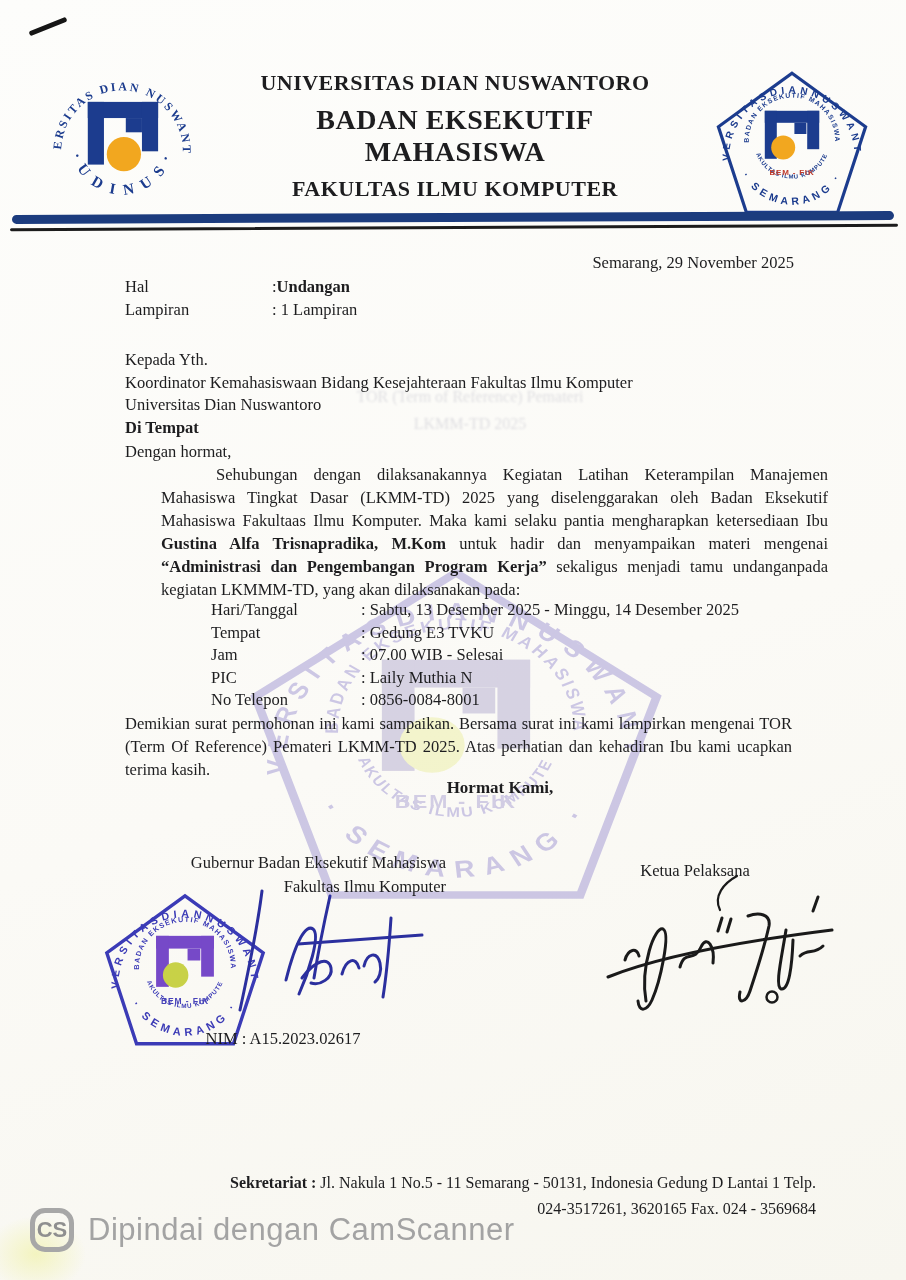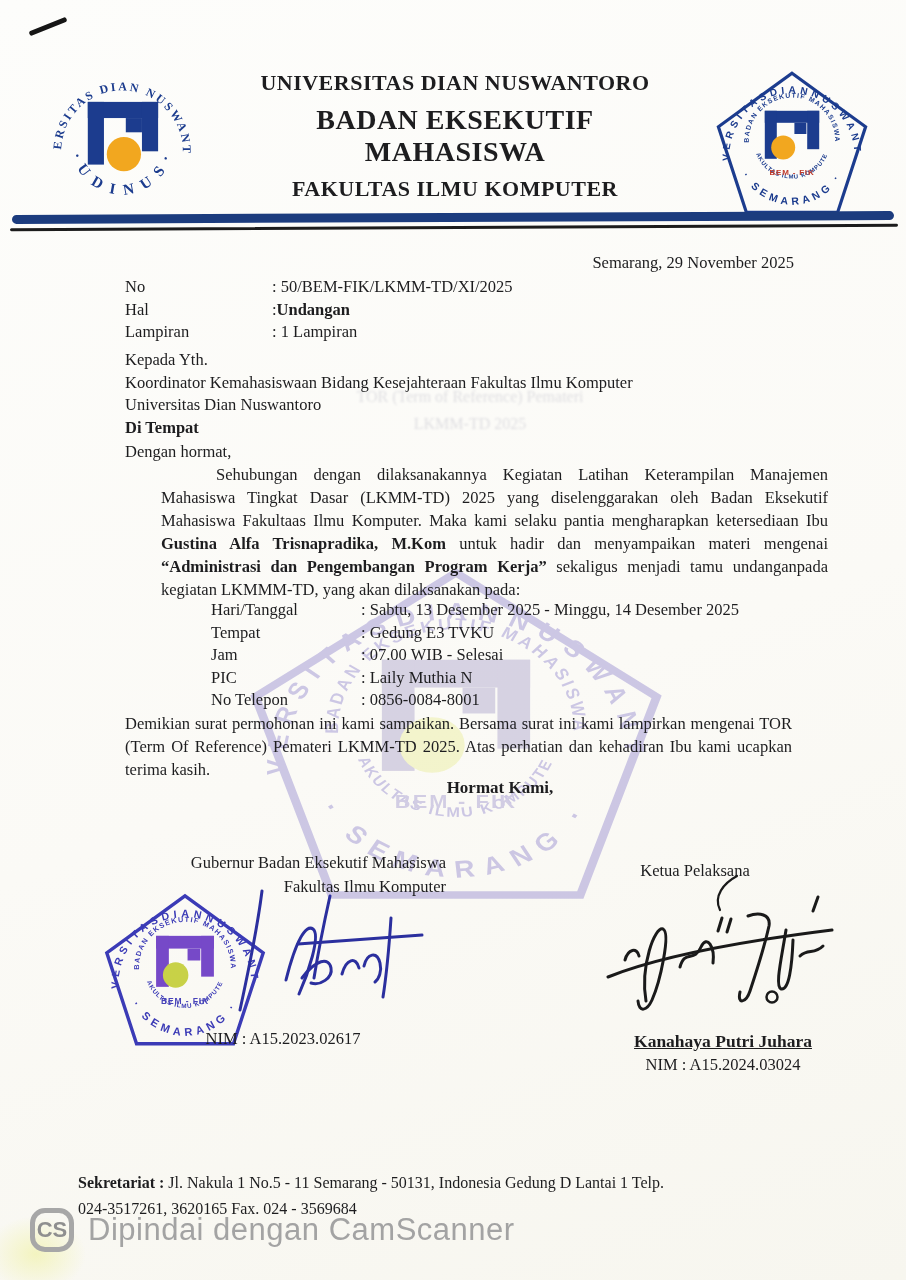--- a/index.html
+++ b/index.html
@@ -47,21 +47,21 @@
   .sig-block-right{left:598px;top:1030px;width:250px;text-align:center;line-height:23px;z-index:4;}
   .stamp-ink-box{left:100px;top:888px;width:170px;height:162px;z-index:3;opacity:.93;}
   .sign-left-box{left:90px;top:878px;width:360px;height:150px;z-index:4;}
   .sign-right-box{left:600px;top:870px;width:250px;height:155px;z-index:4;}
   .watermark-box{left:238px;top:556px;width:436px;height:352px;z-index:0;opacity:.42;}
   
   .seal-navy{--ring:#1c3c8e;--glyph:#1c3c8e;--circle:#f2a71f;--label:#c03a2b;}
   .seal-wm{--ring:#8d82cc;--glyph:#a59cc8;--circle:#e9ec93;--label:#9a90cc;}
   .seal-ink{--ring:#2d2db2;--glyph:#6d3cc5;--circle:#c5cf3a;--label:#3a35b5;}
   
-  .footer{left:78px;top:1170px;width:750px;text-align:left;font-size:16px;line-height:26px;z-index:3;}
+  .footer{left:66px;top:1170px;width:750px;text-align:right;font-size:16px;line-height:26px;z-index:3;}
   .footer b{font-weight:bold;}
   .scanner{left:30px;top:1208px;display:flex;align-items:center;gap:14px;z-index:5;
            font-family:"Liberation Sans",sans-serif;color:#a3a3a3;}
   .cs-badge{width:44px;height:44px;border:5px solid #a7a7a7;border-radius:15px;
             display:flex;align-items:center;justify-content:center;
             font-weight:bold;font-size:22px;color:#8f8f8f;box-sizing:border-box;}
   .cs-text{font-size:31px;letter-spacing:.5px;}
   .pen-mark{left:28px;top:24px;width:40px;height:5px;background:#161616;border-radius:3px;
             transform:rotate(-22deg);z-index:4;}
   .blob{left:-14px;top:1216px;width:100px;height:76px;z-index:0;
@@ -140,24 +140,20 @@
   <div class="abs rule-black"></div>
 
   <svg class="abs watermark-box seal-wm" viewBox="0 0 200 190" preserveAspectRatio="none">
     <use href="#seal-pentagon"></use>
   </svg>
 
   <div class="abs date-line txt">Semarang, 29 November 2025</div>
 
   <div class="abs meta txt">
     <div class="row">
-      <span class="lbl">No</span>
-      <span>: 50/BEM-FIK/LKMM-TD/XI/2025</span>
-    </div>
-    <div class="row">
       <span class="lbl">Hal</span>
       <span>: </span>
       <span style="font-weight:bold">Undangan</span>
     </div>
     <div class="row">
       <span class="lbl">Lampiran</span>
       <span>: 1 Lampiran</span>
     </div>
   </div>
 
@@ -240,24 +236,20 @@
       <path d="M 186,60 C 181,91 175,116 181,119 C 189,121 192,96 193,70"></path>
       <path d="M 200,86 C 208,78 214,85 223,76"></path>
       <path d="M 213,41 l 5,-14"></path>
       <circle cx="172" cy="127" r="5.5" stroke-width="2.5"></circle>
     </g>
   </svg>
 
   <div class="abs sig-block-left">
     <div class="sig-nim">NIM : A15.2023.02617</div>
   </div>
-  <div class="abs sig-block-right">
-    <div class="sig-name">Kanahaya Putri Juhara</div>
-    <div class="sig-nim">NIM : A15.2024.03024</div>
-  </div>
 
   <div class="abs footer">
     <div><b>Sekretariat :</b><span> Jl. Nakula 1 No.5 - 11 Semarang - 50131, Indonesia Gedung D Lantai 1 Telp.</span></div>
     <div>024-3517261, 3620165 Fax. 024 - 3569684</div>
   </div>
 
   <div class="abs scanner">
     <div class="cs-badge">CS</div>
     <div class="cs-text">Dipindai dengan CamScanner</div>
   </div>

